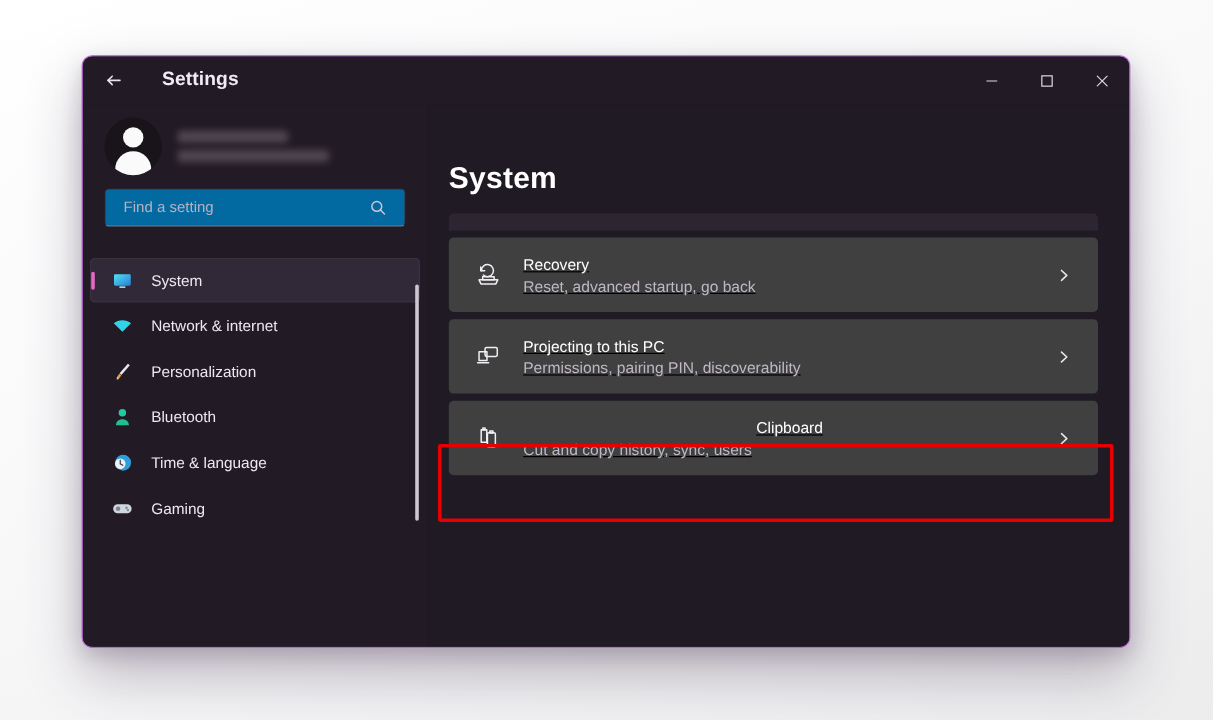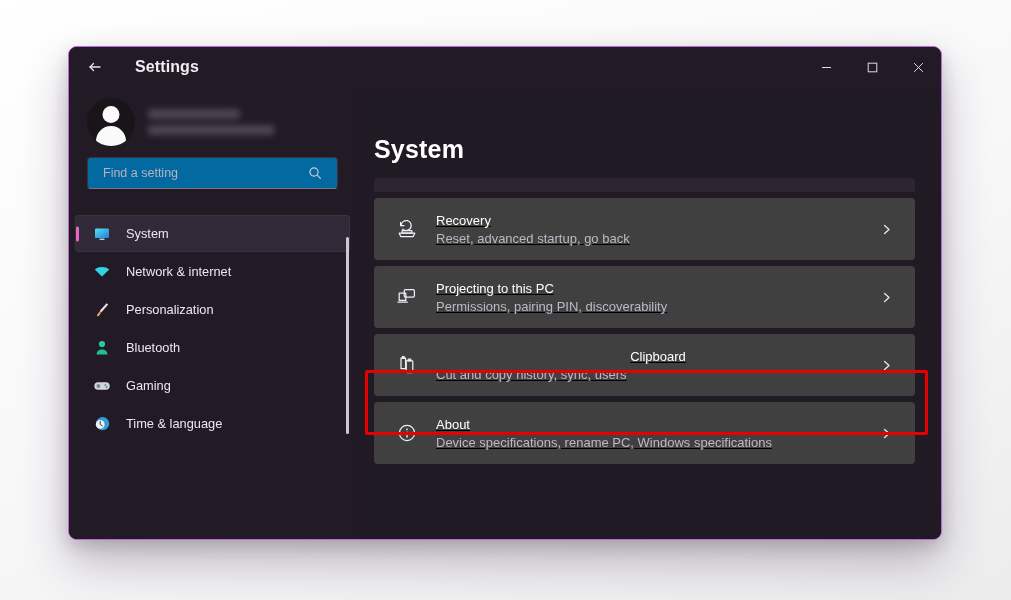--- a/index.html
+++ b/index.html
@@ -372,38 +372,38 @@
                 <circle cx="9" cy="5" r="3.1" fill="#25c9a0"></circle>
                 <path d="M3.6 15.4c0-3.1 2.4-5 5.4-5s5.4 1.9 5.4 5z" fill="#1fbf96"></path>
               </svg>
             </span>
             <span class="nav-label">Bluetooth</span>
           </div>
 
           <div class="nav-item">
             <span class="nav-icon">
               <svg width="18" height="18" viewBox="0 0 18 18">
+                <circle cx="9.6" cy="8.6" r="6.6" fill="#2f9ddb"></circle>
+                <circle cx="7.2" cy="9.4" r="4.4" fill="#eef2f5"></circle>
+                <path d="M7.2 6.4v3.1l2.1 1.3" fill="none" stroke="#33404d" stroke-width="1" stroke-linecap="round"></path>
+              </svg>
+            </span>
+            <span class="nav-label">Time &amp; language</span>
+          </div>
+
+          <div class="nav-item">
+            <span class="nav-icon">
+              <svg width="18" height="18" viewBox="0 0 18 18">
                 <rect x="1.3" y="5.2" width="15.4" height="7.6" rx="3.8" fill="#cfd6de"></rect>
                 <circle cx="5.4" cy="9" r="1.9" fill="#7b8692"></circle>
                 <circle cx="12.4" cy="8.1" r="1" fill="#7b8692"></circle>
                 <circle cx="13.6" cy="10.1" r="1" fill="#7b8692"></circle>
               </svg>
             </span>
             <span class="nav-label">Gaming</span>
-          </div>
-
-          <div class="nav-item">
-            <span class="nav-icon">
-              <svg width="18" height="18" viewBox="0 0 18 18">
-                <circle cx="9.6" cy="8.6" r="6.6" fill="#2f9ddb"></circle>
-                <circle cx="7.2" cy="9.4" r="4.4" fill="#eef2f5"></circle>
-                <path d="M7.2 6.4v3.1l2.1 1.3" fill="none" stroke="#33404d" stroke-width="1" stroke-linecap="round"></path>
-              </svg>
-            </span>
-            <span class="nav-label">Time &amp; language</span>
           </div>
 
         </div>
 
         <div id="sidebar-scrollbar"></div>
       </div>
 
       <div id="main">
 
         <div id="page-title">System</div>
@@ -463,38 +463,20 @@
             <span class="card-title" style="display: block; text-align: center;">Clipboard</span>
             <span class="card-sub" style="display: block;">Cut and copy history, sync, users</span>
           </span>
           <span class="card-chevron">
             <svg width="13" height="13" viewBox="0 0 13 13" fill="none" stroke="currentColor" stroke-width="1.35" stroke-linecap="round" stroke-linejoin="round">
                 <path d="M4.6 2.4 9 6.5l-4.4 4.1"></path>
               </svg>
           </span>
         </div>
 
-        <div class="card">
-          <span class="card-icon">
-            <svg width="22" height="22" viewBox="0 0 22 22" fill="none" stroke="currentColor" stroke-width="1.25">
-              <circle cx="11" cy="11" r="7.6"></circle>
-              <path d="M11 10v5.2" stroke-linecap="round"></path>
-              <circle cx="11" cy="7.3" r=".85" fill="currentColor" stroke="none"></circle>
-            </svg>
-          </span>
-          <span class="card-text">
-            <span class="card-title" style="display: block;">About</span>
-            <span class="card-sub" style="display: block;">Device specifications, rename PC, Windows specifications</span>
-          </span>
-          <span class="card-chevron">
-            <svg width="13" height="13" viewBox="0 0 13 13" fill="none" stroke="currentColor" stroke-width="1.35" stroke-linecap="round" stroke-linejoin="round">
-                <path d="M4.6 2.4 9 6.5l-4.4 4.1"></path>
-              </svg>
-          </span>
-        </div>
 
       </div>
     </div>
   </div>
 
   <div id="clipboard-highlight"></div>
 
 </div>
 
 </body></html>

